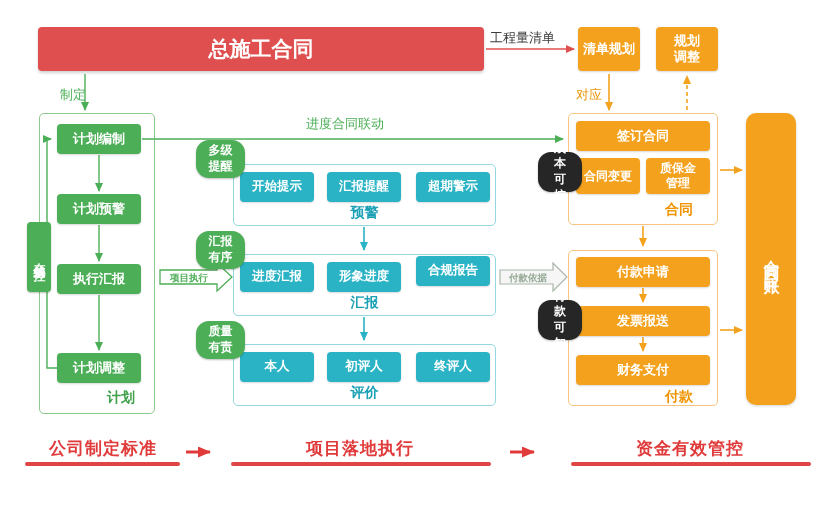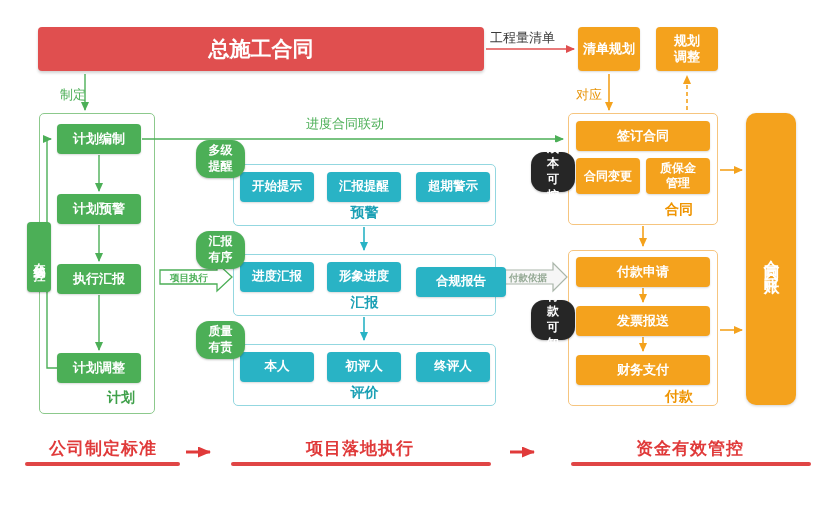--- a/index.html
+++ b/index.html
@@ -22,21 +22,21 @@
 
   .frame { border-radius:5px; z-index:0; background:transparent; }
   .frame-green  { border:1px solid #8cc98c; }
   .frame-teal   { border:1px solid #93d7e0; }
   .frame-orange { border:1px solid #f6c57f; }
 
   .tag { color:#fff; font-size:12px; font-weight:bold; display:flex; align-items:center;
          justify-content:center; text-align:center; border-radius:13px; z-index:3;
          line-height:1.3; box-shadow:0 1px 2px rgba(0,0,0,.25); }
   .tag-green { background:#4caf57; padding:0 7px; }
-  .tag-dark  { background:#262626; padding:0 13px; }
+  .tag-dark  { background:#262626; padding:0 13px;margin-left:7px; }
 
   .caption { font-weight:bold; font-size:14px; text-align:center; z-index:2; }
   .cap-green  { color:#3fa04a;margin-left:24px; }
   .cap-teal   { color:#1ba0b5; }
   .cap-orange { color:#ef9400;margin-left:36px; }
 
   .vtext { writing-mode:vertical-rl; text-orientation:upright; }
   .side-tag-green { background:#4caf57; color:#fff; font-size:12px; font-weight:bold;
          display:flex; align-items:center; justify-content:center; border-radius:4px;
          z-index:3; letter-spacing:2px; box-shadow:0 1px 2px rgba(0,0,0,.25); }
@@ -141,21 +141,21 @@
 
   <div class="abs tag tag-green" style="left:196px;top:140px;width:49px;height:38px">多级提醒</div>
   <div class="abs tbox fs125" style="left:240px;top:172px;width:74px;height:30px">开始提示</div>
   <div class="abs tbox fs125" style="left:327px;top:172px;width:74px;height:30px">汇报提醒</div>
   <div class="abs tbox fs125" style="left:416px;top:172px;width:74px;height:30px">超期警示</div>
   <div class="abs caption cap-teal" style="left:233px;top:204px;width:263px">预警</div>
 
   <div class="abs tag tag-green" style="left:196px;top:231px;width:49px;height:38px">汇报有序</div>
   <div class="abs tbox fs125" style="left:240px;top:262px;width:74px;height:30px">进度汇报</div>
   <div class="abs tbox fs125" style="left:327px;top:262px;width:74px;height:30px">形象进度</div>
-  <div class="abs tbox fs125" style="left:416px;top:267px;width:90px;height:30px">合规报告</div>
+  <div class="abs tbox fs125" style="left:416px;top:256px;width:74px;height:30px">合规报告</div>
   <div class="abs caption cap-teal" style="left:233px;top:294px;width:263px">汇报</div>
 
   <div class="abs tag tag-green" style="left:196px;top:321px;width:49px;height:38px">质量有责</div>
   <div class="abs tbox fs125" style="left:240px;top:352px;width:74px;height:30px">本人</div>
   <div class="abs tbox fs125" style="left:327px;top:352px;width:74px;height:30px">初评人</div>
   <div class="abs caption cap-teal" style="left:233px;top:384px;width:263px">评价</div>
   <div class="abs tbox fs125" style="left:416px;top:352px;width:74px;height:30px">终评人</div>
 
   <div class="abs tag tag-dark" style="left:531px;top:152px;width:44px;height:40px">成本可控</div>
   <div class="abs obox fs13" style="left:576px;top:121px;width:134px;height:30px">签订合同</div>

